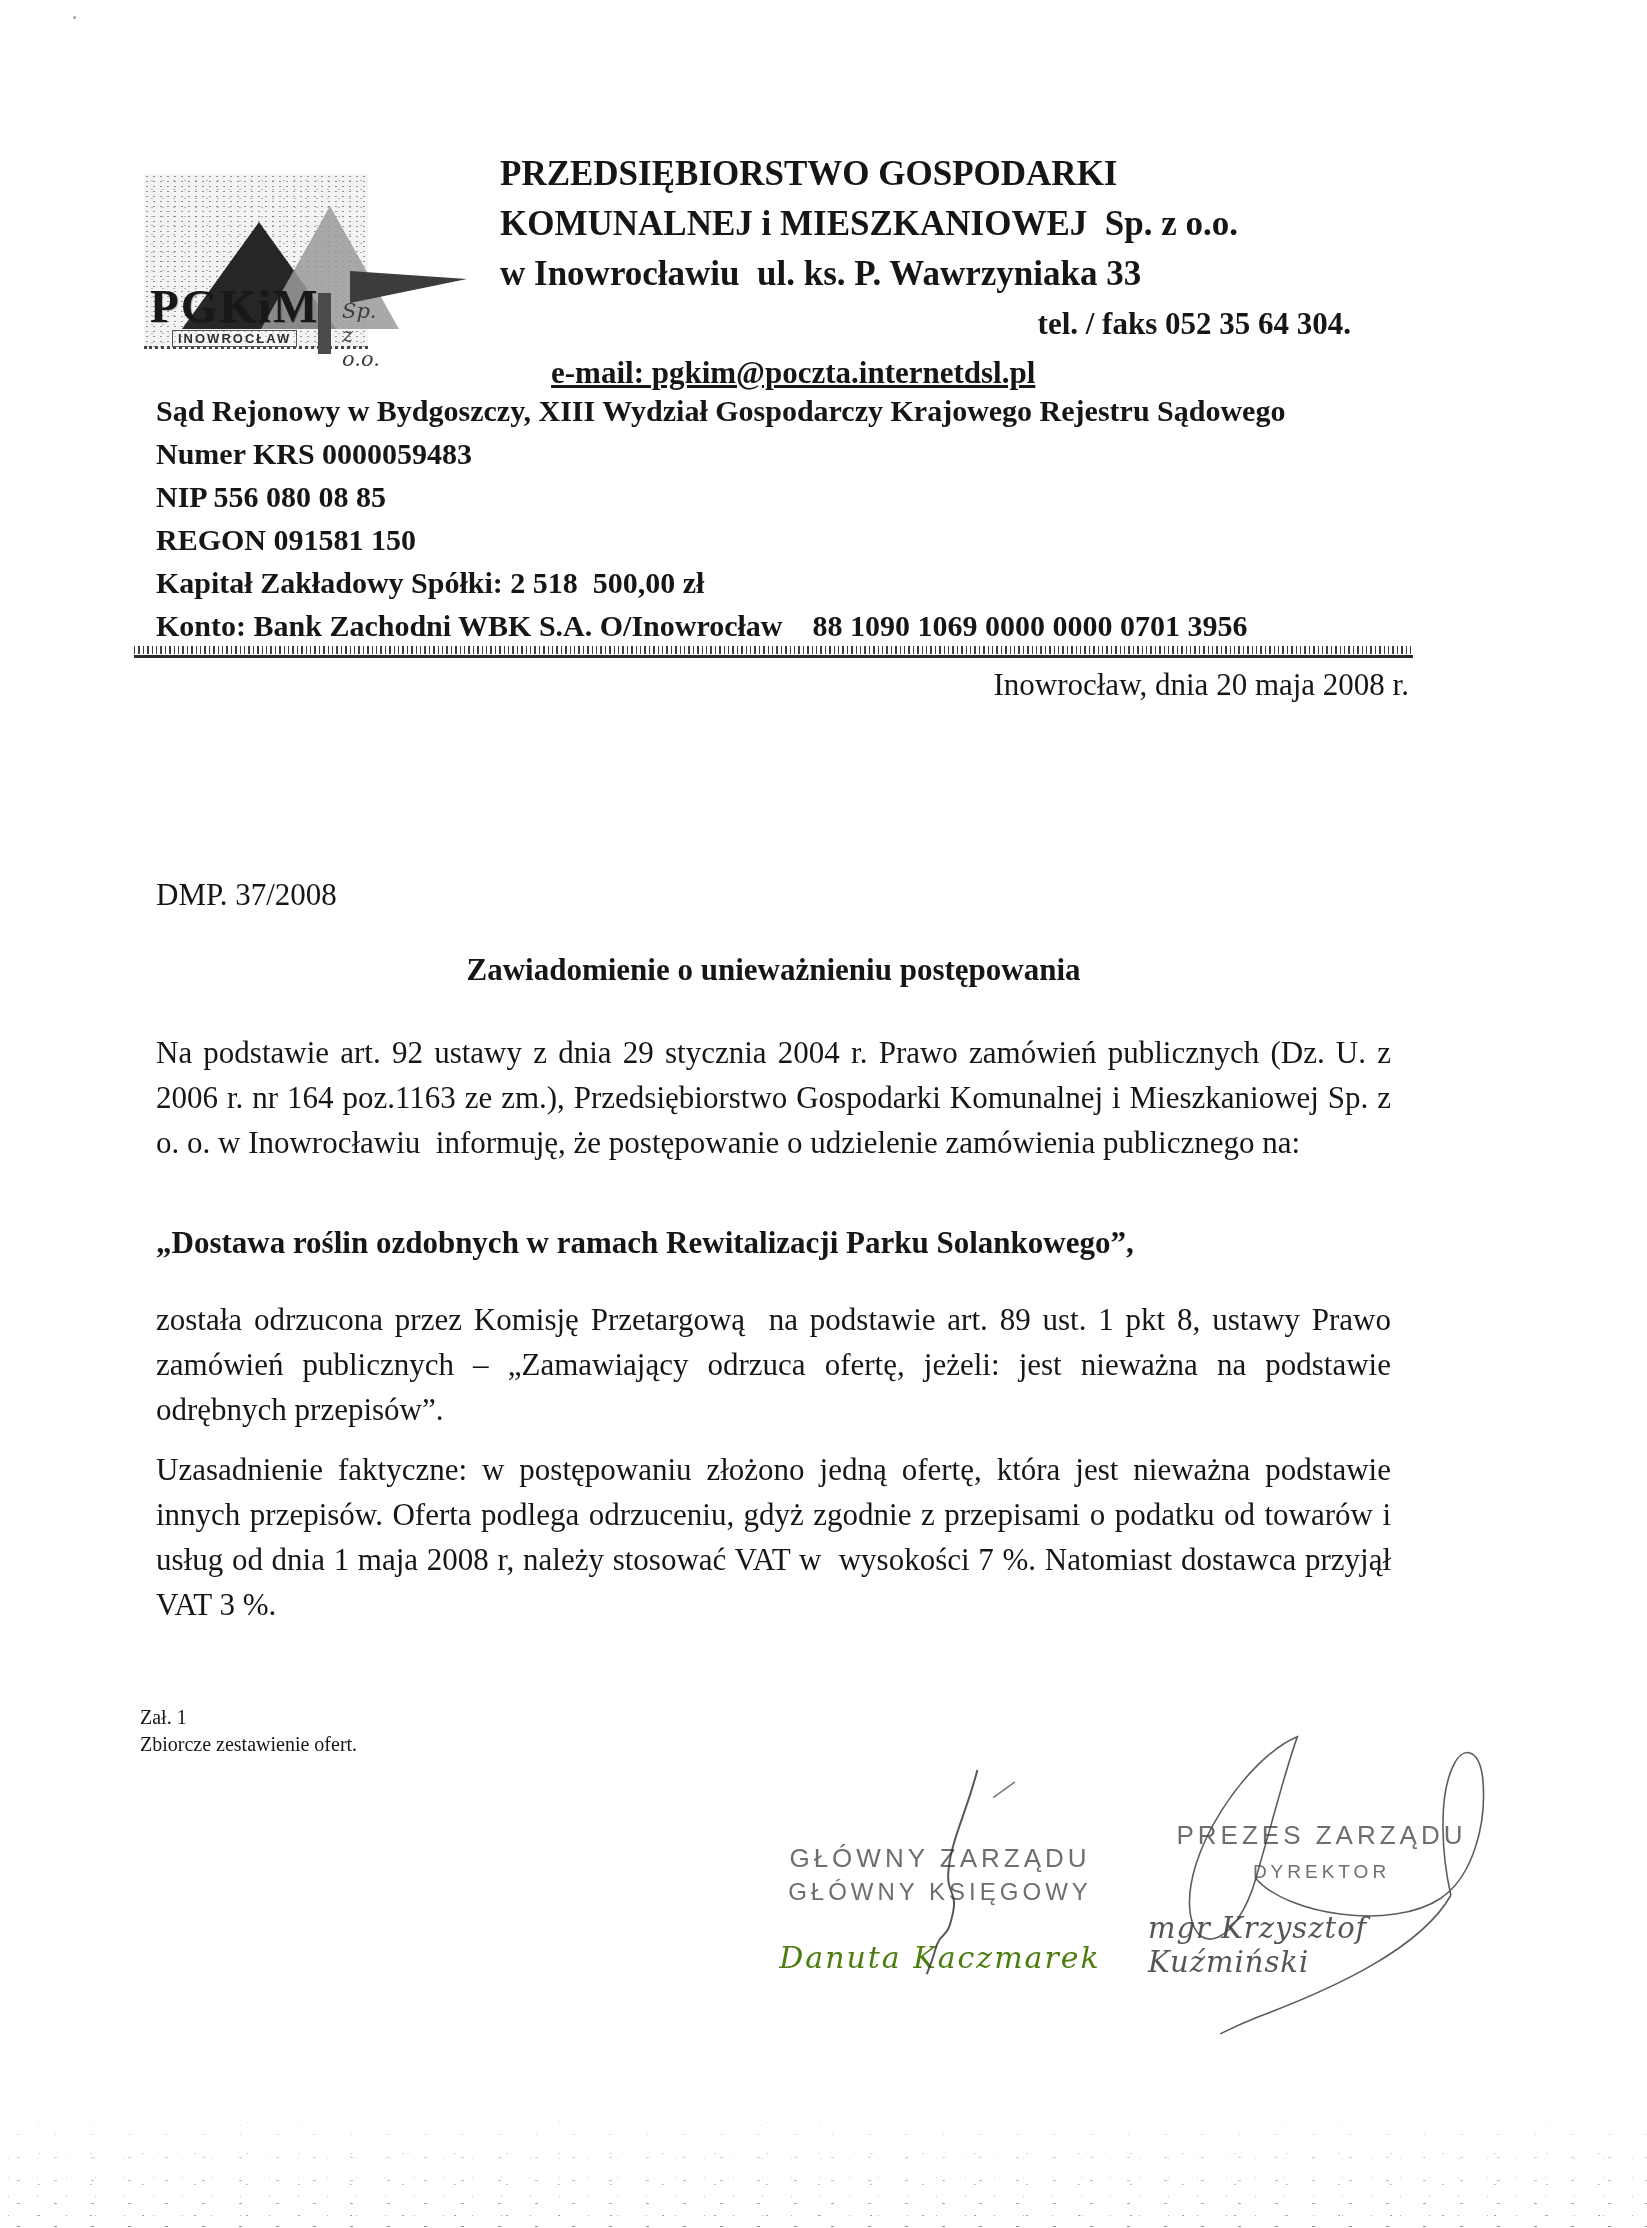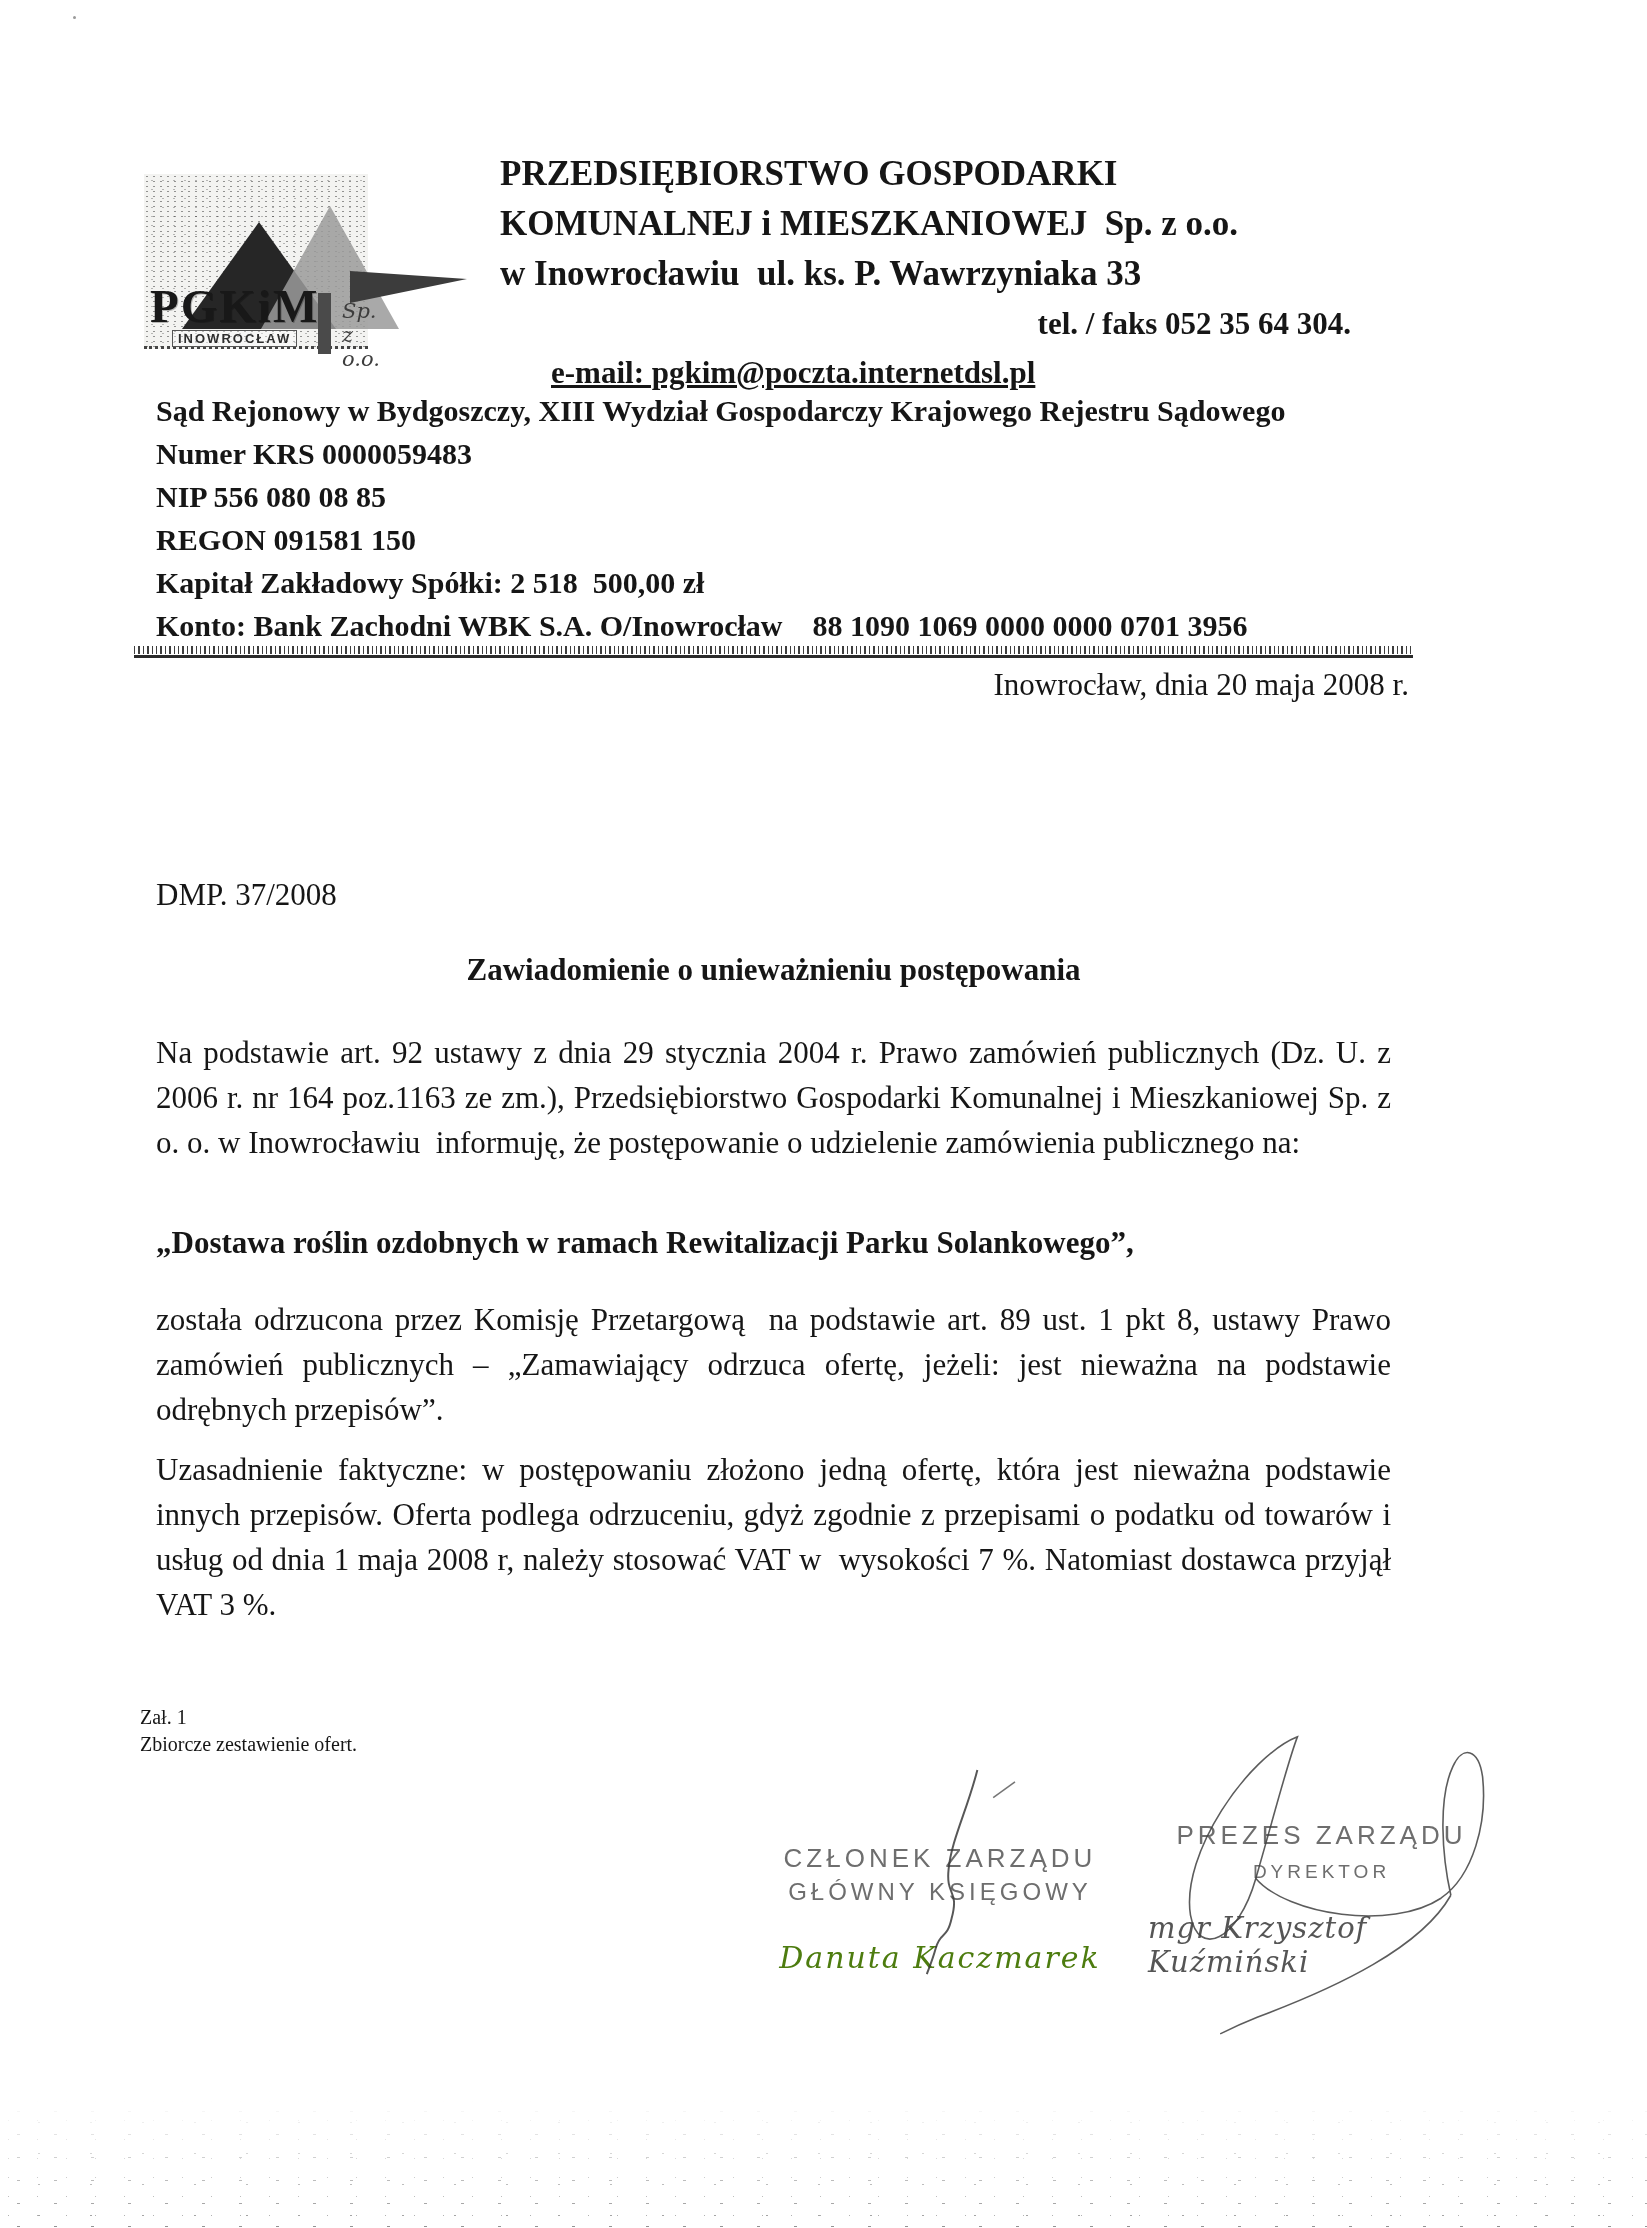--- a/index.html
+++ b/index.html
@@ -152,21 +152,21 @@
   <div class="para p2" data-bind="body.paragraph2">została odrzucona przez Komisję Przetargową  na podstawie art. 89 ust. 1 pkt 8, ustawy Prawo zamówień publicznych – „Zamawiający odrzuca ofertę, jeżeli: jest nieważna na podstawie odrębnych przepisów”.</div>
 
   <div class="para p3" data-bind="body.paragraph3">Uzasadnienie faktyczne: w postępowaniu złożono jedną ofertę, która jest nieważna podstawie innych przepisów. Oferta podlega odrzuceniu, gdyż zgodnie z przepisami o podatku od towarów i usług od dnia 1 maja 2008 r, należy stosować VAT w  wysokości 7 %. Natomiast dostawca przyjął VAT 3 %.</div>
 
   <div class="attachment">
     <div data-bind="attachment.line1">Zał. 1</div>
     <div data-bind="attachment.line2">Zbiorcze zestawienie ofert.</div>
   </div>
 
   <div class="sig-left">
-    <div class="stamp role1" data-bind="signatures.left.role1">CZŁONEK ZARZĄDU</div>
+    <div class="stamp role1" data-bind="signatures.left.role1">GŁÓWNY ZARZĄDU</div>
     <div class="stamp role2" data-bind="signatures.left.role2">GŁÓWNY KSIĘGOWY</div>
     <div class="name" data-bind="signatures.left.name">Danuta Kaczmarek</div>
   </div>
   <svg class="sig-svg" style="left:896px;top:1768px;" width="129" height="213" viewBox="0 0 130 215">
     <path d="M82 2 C72 42 56 72 53 102 C50 130 64 122 56 152 C51 174 45 164 40 182 C37 193 34 200 31 208" stroke="#3a3a3a" stroke-width="2" fill="none" opacity=".85"></path>
     <path d="M98 30 L120 14" stroke="#3a3a3a" stroke-width="1.5" fill="none" opacity=".7"></path>
   </svg>
 
   <div class="sig-right">
     <div class="stamp role1" data-bind="signatures.right.role1">PREZES ZARZĄDU</div>

